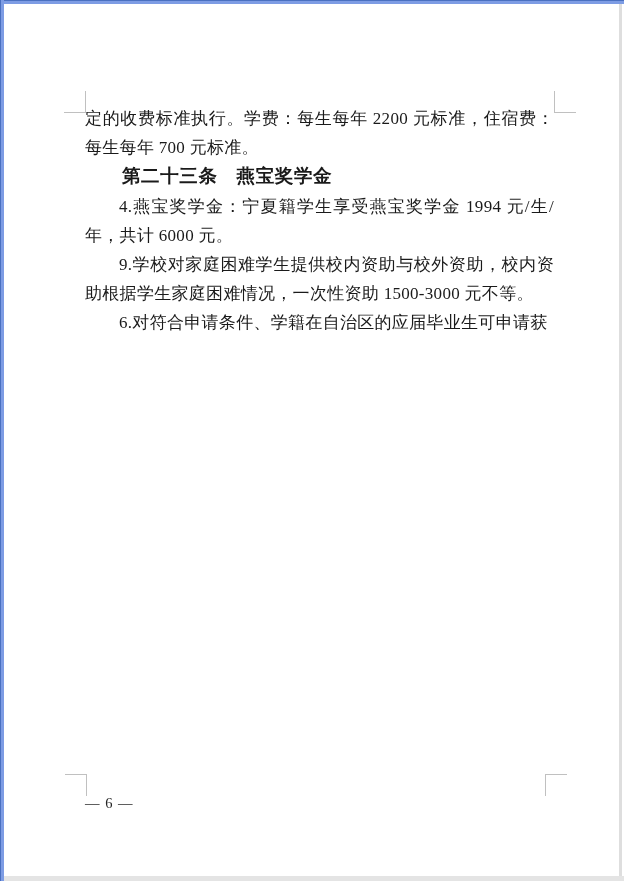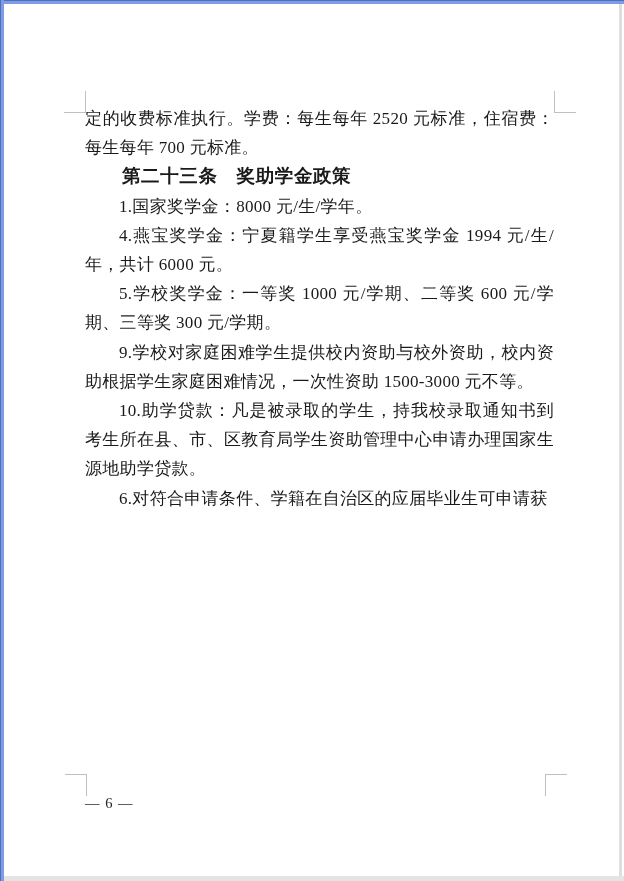--- a/index.html
+++ b/index.html
@@ -90,25 +90,22 @@
   <div class="border-left"></div>
   <div class="edge-right"></div>
   <div class="edge-bottom"></div>
 
   <div class="mark tl"></div>
   <div class="mark tr"></div>
   <div class="mark bl"></div>
   <div class="mark br"></div>
 
   <div class="content">
-    <p>定的收费标准执行。学费：每生每年 2520 元标准，住宿费：每生每年 700 元标准。</p>
-    <p class="indent heading">第二十三条　奖助学金政策</p>
-    <p class="indent">1.国家奖学金：8000 元/生/学年。</p>
+    <p>定的收费标准执行。学费：每生每年 2200 元标准，住宿费：每生每年 700 元标准。</p>
+    <p class="indent heading">第二十三条　燕宝奖学金</p>
     <p class="indent">4.燕宝奖学金：宁夏籍学生享受燕宝奖学金 1994 元/生/年，共计 6000 元。</p>
-    <p class="indent">5.学校奖学金：一等奖 1000 元/学期、二等奖 600 元/学期、三等奖 300 元/学期。</p>
     <p class="indent">9.学校对家庭困难学生提供校内资助与校外资助，校内资助根据学生家庭困难情况，一次性资助 1500-3000 元不等。</p>
-    <p class="indent">10.助学贷款：凡是被录取的学生，持我校录取通知书到考生所在县、市、区教育局学生资助管理中心申请办理国家生源地助学贷款。</p>
     <p class="indent">6.对符合申请条件、学籍在自治区的应届毕业生可申请获</p>
   </div>
 
   <div class="pagenum">— 6 —</div>
 
 </div>
 
 </body></html>

